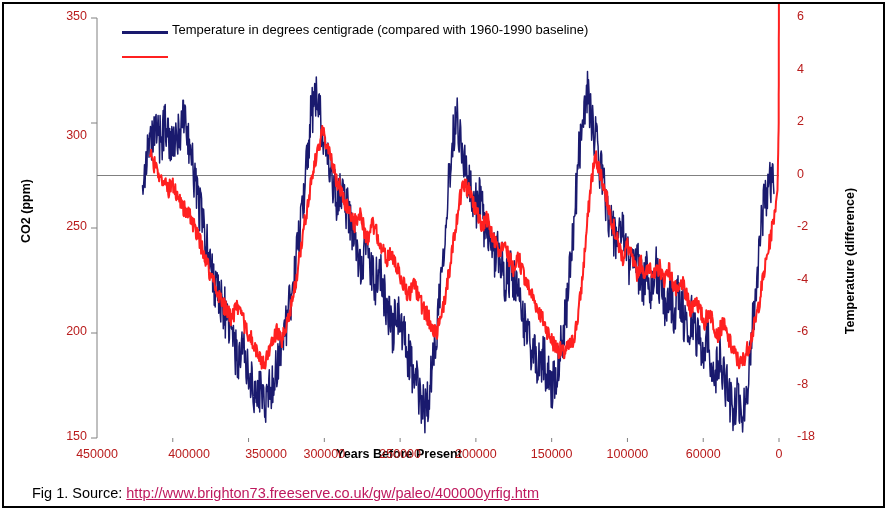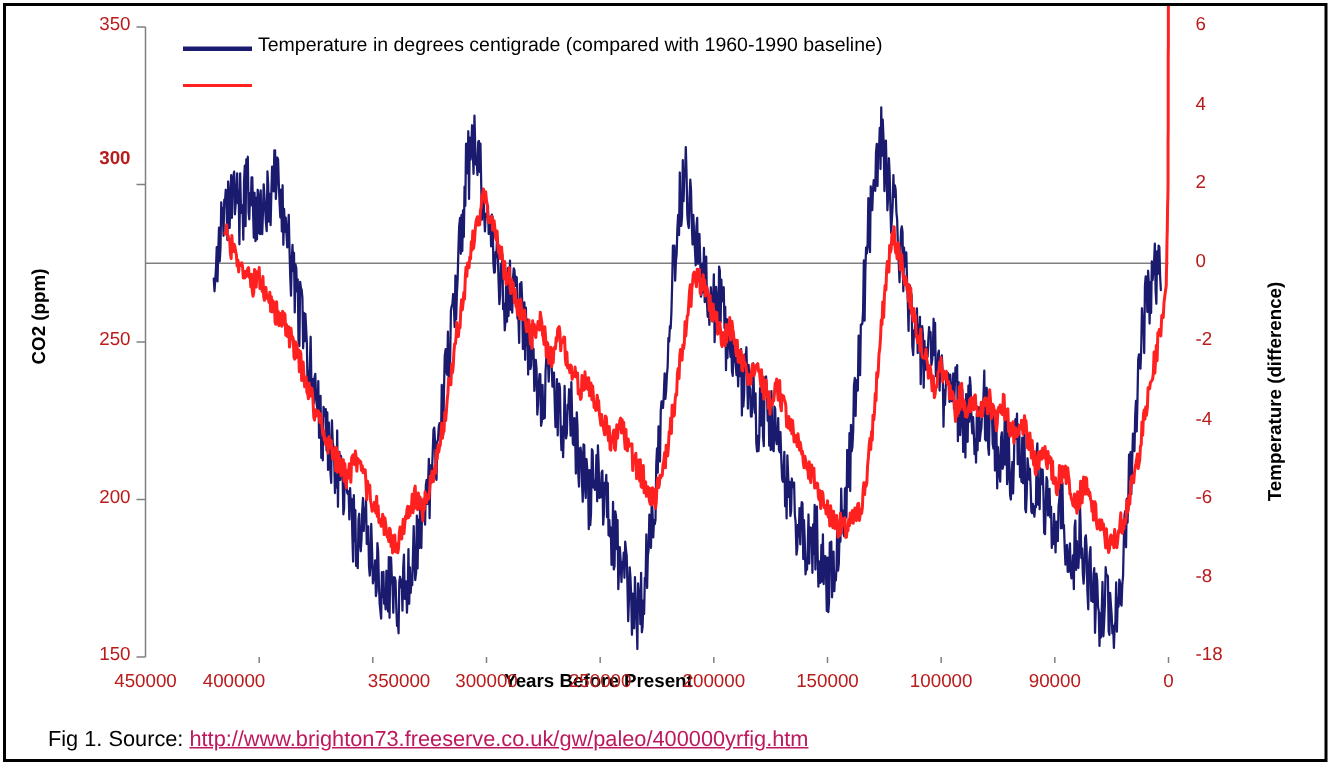--- a/index.html
+++ b/index.html
@@ -45,40 +45,40 @@
         <path d="M138.5 181.7 L139.0 190.2 L139.5 182.6 L140.0 174.7 L140.5 160.8 L141.0 183.6 L141.5 163.8 L142.0 147.8 L142.5 170.2 L143.0 161.2 L143.5 130.9 L144.0 141.1 L144.5 134.9 L145.0 153.2 L145.5 129.1 L146.0 130.2 L146.5 122.5 L147.1 136.4 L147.6 156.0 L148.1 117.0 L148.6 128.9 L149.1 148.0 L149.6 126.6 L150.1 112.8 L150.6 141.3 L151.1 115.7 L151.6 113.3 L152.1 110.4 L152.6 138.9 L153.1 132.1 L153.6 122.6 L154.1 111.6 L154.6 131.5 L155.1 123.2 L155.6 158.9 L156.1 111.6 L156.7 137.9 L157.2 132.8 L157.7 133.7 L158.2 155.8 L158.7 117.0 L159.2 106.4 L159.7 146.8 L160.2 102.2 L160.7 121.0 L161.2 100.5 L161.7 137.2 L162.2 142.2 L162.7 124.7 L163.2 133.0 L163.7 114.2 L164.2 114.3 L164.7 136.1 L165.2 154.4 L165.7 124.5 L166.3 156.8 L166.8 127.7 L167.3 155.6 L167.8 122.5 L168.3 125.9 L168.8 151.5 L169.3 152.1 L169.8 122.9 L170.3 148.4 L170.8 152.1 L171.3 138.1 L171.8 118.9 L172.3 126.8 L172.8 135.2 L173.3 144.6 L173.8 150.1 L174.3 110.2 L174.8 119.3 L175.3 143.8 L175.9 125.3 L176.4 146.1 L176.9 124.9 L177.4 107.1 L177.9 122.4 L178.4 123.6 L178.9 96.2 L179.4 96.2 L179.9 128.7 L180.4 118.0 L180.9 101.0 L181.4 102.4 L181.9 119.3 L182.4 131.8 L182.9 141.0 L183.4 122.5 L183.9 150.3 L184.4 119.5 L184.9 159.2 L185.4 135.3 L186.0 150.6 L186.5 141.1 L187.0 152.0 L187.5 160.9 L188.0 150.2 L188.5 139.2 L189.0 162.1 L189.5 180.4 L190.0 193.1 L190.5 170.0 L191.0 159.2 L191.5 176.7 L192.0 164.5 L192.5 204.3 L193.0 172.3 L193.5 174.7 L194.0 190.3 L194.5 182.3 L195.0 223.2 L195.6 226.7 L196.1 183.9 L196.6 187.9 L197.1 189.1 L197.6 194.5 L198.1 228.2 L198.6 204.6 L199.1 223.5 L199.6 205.3 L200.1 214.8 L200.6 225.5 L201.1 258.6 L201.6 243.4 L202.1 255.6 L202.6 238.3 L203.1 220.5 L203.6 252.2 L204.1 257.9 L204.6 248.7 L205.2 264.8 L205.7 247.8 L206.2 245.2 L206.7 261.8 L207.2 266.0 L207.7 269.7 L208.2 250.1 L208.7 287.9 L209.2 284.6 L209.7 259.9 L210.2 301.3 L210.7 287.3 L211.2 302.9 L211.7 267.2 L212.2 270.4 L212.7 273.2 L213.2 268.7 L213.7 296.4 L214.2 270.9 L214.7 309.3 L215.3 277.7 L215.8 294.9 L216.3 311.0 L216.8 317.9 L217.3 276.3 L217.8 291.0 L218.3 293.9 L218.8 301.4 L219.3 324.7 L219.8 295.9 L220.3 321.0 L220.8 283.0 L221.3 333.9 L221.8 300.6 L222.3 297.3 L222.8 315.9 L223.3 299.9 L223.8 303.4 L224.3 307.3 L224.9 338.9 L225.4 335.1 L225.9 306.2 L226.4 315.0 L226.9 319.0 L227.4 324.4 L227.9 325.4 L228.4 323.5 L228.9 342.3 L229.4 321.4 L229.9 332.8 L230.4 328.5 L230.9 352.8 L231.4 370.4 L231.9 326.1 L232.4 356.5 L232.9 336.1 L233.4 373.3 L233.9 360.4 L234.5 374.8 L235.0 342.3 L235.5 338.5 L236.0 358.4 L236.5 363.5 L237.0 355.7 L237.5 336.2 L238.0 328.0 L238.5 350.0 L239.0 335.3 L239.5 343.4 L240.0 328.9 L240.5 358.6 L241.0 356.6 L241.5 346.9 L242.0 373.2 L242.5 379.7 L243.0 371.8 L243.5 345.3 L244.1 364.9 L244.6 384.9 L245.1 381.4 L245.6 377.9 L246.1 369.6 L246.6 393.4 L247.1 389.9 L247.6 358.1 L248.1 363.7 L248.6 385.3 L249.1 398.3 L249.6 403.3 L250.1 408.4 L250.6 377.5 L251.1 394.1 L251.6 377.2 L252.1 398.5 L252.6 394.4 L253.1 402.3 L253.6 376.5 L254.2 378.1 L254.7 403.7 L255.2 367.4 L255.7 407.9 L256.2 367.6 L256.7 367.7 L257.2 380.6 L257.7 387.4 L258.2 404.5 L258.7 380.8 L259.2 381.0 L259.7 383.3 L260.2 400.9 L260.7 413.3 L261.2 408.6 L261.7 418.2 L262.2 384.1 L262.7 380.5 L263.2 387.5 L263.8 382.5 L264.3 403.1 L264.8 374.6 L265.3 365.8 L265.8 395.2 L266.3 383.7 L266.8 383.6 L267.3 404.5 L267.8 391.5 L268.3 362.1 L268.8 398.5 L269.3 374.3 L269.8 391.3 L270.3 381.1 L270.8 386.1 L271.3 366.3 L271.8 346.8 L272.3 367.0 L272.8 382.7 L273.4 377.8 L273.9 339.8 L274.4 375.0 L274.9 342.5 L275.4 361.4 L275.9 339.7 L276.4 328.3 L276.9 361.4 L277.4 334.2 L277.9 337.2 L278.4 339.2 L278.9 340.5 L279.4 345.8 L279.9 319.5 L280.4 316.0 L280.9 332.0 L281.4 318.2 L281.9 301.9 L282.4 341.5 L282.9 312.2 L283.5 306.0 L284.0 310.4 L284.5 296.8 L285.0 282.4 L285.5 281.1 L286.0 289.7 L286.5 313.4 L287.0 315.9 L287.5 290.6 L288.0 289.1 L288.5 280.7 L289.0 278.1 L289.5 284.7 L290.0 289.4 L290.5 252.6 L291.0 274.8 L291.5 285.8 L292.0 255.6 L292.5 233.2 L293.1 228.8 L293.6 243.9 L294.1 245.8 L294.6 217.1 L295.1 248.0 L295.6 252.5 L296.1 236.2 L296.6 203.2 L297.1 200.1 L297.6 198.7 L298.1 192.0 L298.6 199.5 L299.1 214.0 L299.6 179.7 L300.1 209.0 L300.6 191.5 L301.1 182.0 L301.6 162.6 L302.1 147.0 L302.7 141.3 L303.2 165.2 L303.7 139.2 L304.2 163.4 L304.7 136.2 L305.2 154.0 L305.7 120.4 L306.2 133.2 L306.7 91.8 L307.2 106.1 L307.7 111.5 L308.2 83.5 L308.7 128.6 L309.2 87.8 L309.7 102.4 L310.2 95.5 L310.7 79.5 L311.2 96.2 L311.7 111.9 L312.3 73.1 L312.8 92.8 L313.3 105.8 L313.8 103.3 L314.3 112.7 L314.8 90.7 L315.3 89.9 L315.8 110.6 L316.3 91.8 L316.8 118.6 L317.3 142.5 L317.8 122.0 L318.3 125.3 L318.8 139.8 L319.3 150.3 L319.8 138.6 L320.3 139.5 L320.8 140.5 L321.3 133.2 L321.8 152.0 L322.4 145.1 L322.9 140.4 L323.4 160.3 L323.9 139.1 L324.4 140.8 L324.9 170.8 L325.4 177.8 L325.9 177.5 L326.4 164.0 L326.9 167.2 L327.4 153.6 L327.9 168.0 L328.4 183.8 L328.9 198.8 L329.4 193.1 L329.9 172.0 L330.4 182.3 L330.9 165.4 L331.4 202.1 L332.0 198.4 L332.5 216.3 L333.0 209.6 L333.5 178.1 L334.0 210.5 L334.5 174.7 L335.0 206.7 L335.5 188.1 L336.0 169.7 L336.5 202.5 L337.0 193.9 L337.5 204.4 L338.0 181.5 L338.5 174.9 L339.0 176.3 L339.5 186.6 L340.0 180.5 L340.5 180.9 L341.0 208.3 L341.6 208.0 L342.1 224.6 L342.6 185.2 L343.1 189.1 L343.6 184.1 L344.1 195.7 L344.6 228.7 L345.1 200.5 L345.6 197.6 L346.1 235.9 L346.6 201.1 L347.1 226.3 L347.6 209.0 L348.1 245.7 L348.6 217.6 L349.1 217.5 L349.6 242.0 L350.1 239.9 L350.6 216.7 L351.1 235.0 L351.7 228.6 L352.2 256.6 L352.7 246.2 L353.2 235.9 L353.7 242.1 L354.2 272.4 L354.7 265.4 L355.2 251.9 L355.7 245.4 L356.2 245.5 L356.7 279.9 L357.2 277.0 L357.7 252.6 L358.2 275.3 L358.7 269.4 L359.2 274.7 L359.7 243.6 L360.2 234.8 L360.7 233.8 L361.3 235.6 L361.8 250.4 L362.3 236.1 L362.8 230.8 L363.3 231.4 L363.8 240.8 L364.3 253.8 L364.8 247.3 L365.3 244.4 L365.8 264.0 L366.3 280.7 L366.8 279.9 L367.3 248.8 L367.8 286.3 L368.3 255.6 L368.8 251.7 L369.3 254.7 L369.8 283.7 L370.3 296.1 L370.9 280.4 L371.4 300.8 L371.9 282.3 L372.4 253.3 L372.9 280.8 L373.4 288.2 L373.9 285.0 L374.4 265.8 L374.9 268.3 L375.4 255.5 L375.9 268.7 L376.4 286.4 L376.9 250.8 L377.4 273.3 L377.9 291.8 L378.4 292.7 L378.9 274.7 L379.4 283.0 L379.9 311.7 L380.5 270.9 L381.0 280.3 L381.5 311.7 L382.0 320.4 L382.5 295.4 L383.0 294.4 L383.5 298.0 L384.0 317.8 L384.5 330.5 L385.0 292.3 L385.5 292.6 L386.0 321.1 L386.5 328.0 L387.0 302.0 L387.5 308.7 L388.0 312.7 L388.5 348.8 L389.0 309.4 L389.5 346.1 L390.0 338.4 L390.6 295.5 L391.1 296.8 L391.6 321.0 L392.1 316.2 L392.6 322.6 L393.1 319.4 L393.6 299.5 L394.1 330.2 L394.6 292.9 L395.1 305.9 L395.6 328.0 L396.1 326.5 L396.6 327.5 L397.1 310.9 L397.6 309.8 L398.1 345.8 L398.6 338.1 L399.1 317.9 L399.6 322.2 L400.2 312.6 L400.7 340.8 L401.2 318.0 L401.7 352.9 L402.2 342.6 L402.7 353.8 L403.2 347.8 L403.7 372.6 L404.2 365.2 L404.7 330.6 L405.2 375.6 L405.7 373.4 L406.2 336.9 L406.7 340.1 L407.2 362.1 L407.7 342.8 L408.2 388.8 L408.7 375.4 L409.2 360.7 L409.8 370.2 L410.3 384.0 L410.8 370.7 L411.3 374.8 L411.8 364.5 L412.3 381.2 L412.8 357.1 L413.3 362.4 L413.8 366.6 L414.3 386.2 L414.8 410.1 L415.3 395.5 L415.8 374.2 L416.3 380.9 L416.8 393.9 L417.3 419.2 L417.8 391.8 L418.3 413.8 L418.8 414.9 L419.3 380.7 L419.9 401.9 L420.4 407.6 L420.9 428.7 L421.4 384.9 L421.9 391.8 L422.4 391.1 L422.9 412.1 L423.4 377.9 L423.9 417.5 L424.4 413.7 L424.9 396.3 L425.4 405.3 L425.9 381.2 L426.4 383.7 L426.9 352.3 L427.4 388.0 L427.9 366.6 L428.4 362.5 L428.9 339.1 L429.5 353.9 L430.0 361.3 L430.5 326.8 L431.0 337.0 L431.5 354.3 L432.0 342.8 L432.5 345.5 L433.0 342.6 L433.5 305.7 L434.0 295.0 L434.5 311.1 L435.0 280.3 L435.5 289.2 L436.0 303.7 L436.5 269.8 L437.0 263.6 L437.5 263.8 L438.0 268.0 L438.5 260.3 L439.1 244.9 L439.6 261.9 L440.1 256.5 L440.6 246.0 L441.1 240.5 L441.6 221.3 L442.1 223.7 L442.6 213.5 L443.1 214.9 L443.6 204.4 L444.1 185.5 L444.6 159.8 L445.1 168.4 L445.6 159.8 L446.1 183.1 L446.6 170.4 L447.1 165.2 L447.6 148.1 L448.1 139.2 L448.7 152.7 L449.2 111.0 L449.7 146.5 L450.2 146.5 L450.7 140.2 L451.2 102.8 L451.7 130.1 L452.2 113.3 L452.7 113.2 L453.2 94.1 L453.7 112.1 L454.2 139.0 L454.7 145.4 L455.2 148.0 L455.7 127.9 L456.2 115.8 L456.7 123.1 L457.2 145.8 L457.7 159.0 L458.2 139.2 L458.8 152.6 L459.3 162.7 L459.8 172.9 L460.3 147.0 L460.8 141.3 L461.3 171.9 L461.8 169.0 L462.3 152.0 L462.8 169.1 L463.3 193.8 L463.8 191.5 L464.3 171.8 L464.8 190.8 L465.3 161.3 L465.8 197.4 L466.3 189.3 L466.8 167.1 L467.3 197.2 L467.8 207.2 L468.4 194.2 L468.9 212.6 L469.4 201.5 L469.9 187.5 L470.4 201.3 L470.9 205.8 L471.4 197.0 L471.9 178.9 L472.4 224.1 L472.9 206.5 L473.4 187.3 L473.9 194.5 L474.4 217.4 L474.9 217.2 L475.4 173.7 L475.9 176.4 L476.4 210.8 L476.9 182.4 L477.4 196.9 L478.0 191.7 L478.5 187.5 L479.0 214.7 L479.5 200.5 L480.0 242.8 L480.5 208.7 L481.0 234.7 L481.5 209.6 L482.0 213.1 L482.5 226.3 L483.0 233.9 L483.5 222.9 L484.0 243.7 L484.5 246.6 L485.0 218.1 L485.5 237.1 L486.0 234.2 L486.5 240.3 L487.0 246.1 L487.5 231.3 L488.1 253.6 L488.6 237.4 L489.1 246.7 L489.6 238.7 L490.1 228.7 L490.6 273.0 L491.1 236.0 L491.6 267.0 L492.1 258.1 L492.6 232.3 L493.1 234.9 L493.6 227.5 L494.1 246.8 L494.6 268.4 L495.1 239.3 L495.6 253.1 L496.1 255.4 L496.6 273.6 L497.1 273.7 L497.7 263.9 L498.2 238.2 L498.7 261.3 L499.2 271.2 L499.7 258.2 L500.2 291.1 L500.7 297.0 L501.2 286.6 L501.7 296.7 L502.2 286.3 L502.7 254.7 L503.2 279.8 L503.7 258.6 L504.2 256.6 L504.7 287.3 L505.2 293.4 L505.7 253.2 L506.2 247.4 L506.7 247.0 L507.3 256.2 L507.8 276.5 L508.3 259.1 L508.8 293.1 L509.3 270.1 L509.8 296.0 L510.3 256.7 L510.8 286.5 L511.3 295.7 L511.8 296.8 L512.3 267.0 L512.8 268.5 L513.3 288.5 L513.8 292.1 L514.3 290.8 L514.8 274.8 L515.3 296.0 L515.8 297.5 L516.3 284.0 L516.9 303.1 L517.4 315.2 L517.9 317.1 L518.4 310.2 L518.9 297.2 L519.4 333.5 L519.9 315.1 L520.4 341.6 L520.9 299.6 L521.4 311.3 L521.9 327.4 L522.4 317.3 L522.9 340.0 L523.4 337.0 L523.9 315.0 L524.4 320.8 L524.9 320.8 L525.4 317.7 L525.9 339.0 L526.4 344.1 L527.0 365.8 L527.5 361.6 L528.0 345.9 L528.5 353.6 L529.0 334.7 L529.5 358.9 L530.0 337.9 L530.5 330.7 L531.0 331.7 L531.5 368.7 L532.0 342.7 L532.5 356.5 L533.0 378.9 L533.5 374.6 L534.0 375.8 L534.5 361.4 L535.0 339.0 L535.5 371.7 L536.0 347.5 L536.6 351.9 L537.1 347.9 L537.6 377.9 L538.1 345.6 L538.6 365.4 L539.1 332.6 L539.6 375.7 L540.1 334.2 L540.6 333.7 L541.1 365.9 L541.6 387.1 L542.1 370.3 L542.6 384.6 L543.1 384.1 L543.6 359.2 L544.1 383.6 L544.6 352.3 L545.1 385.4 L545.6 366.9 L546.2 366.7 L546.7 378.6 L547.2 403.3 L547.7 367.7 L548.2 404.1 L548.7 397.1 L549.2 357.8 L549.7 374.1 L550.2 357.1 L550.7 394.2 L551.2 377.2 L551.7 363.8 L552.2 390.1 L552.7 379.4 L553.2 382.9 L553.7 374.5 L554.2 342.3 L554.7 376.4 L555.2 371.8 L555.7 351.7 L556.3 357.1 L556.8 321.7 L557.3 341.7 L557.8 336.2 L558.3 351.7 L558.8 353.4 L559.3 321.8 L559.8 321.2 L560.3 341.0 L560.8 296.0 L561.3 320.8 L561.8 317.4 L562.3 284.8 L562.8 323.4 L563.3 279.2 L563.8 296.8 L564.3 293.7 L564.8 283.2 L565.3 253.1 L565.9 248.0 L566.4 273.3 L566.9 249.4 L567.4 251.7 L567.9 256.4 L568.4 219.8 L568.9 228.1 L569.4 246.1 L569.9 212.4 L570.4 212.5 L570.9 211.7 L571.4 203.2 L571.9 169.6 L572.4 209.8 L572.9 176.2 L573.4 161.1 L573.9 164.9 L574.4 158.4 L574.9 128.1 L575.5 158.6 L576.0 164.1 L576.5 120.2 L577.0 128.9 L577.5 136.1 L578.0 122.5 L578.5 116.1 L579.0 118.4 L579.5 123.2 L580.0 97.7 L580.5 91.9 L581.0 120.0 L581.5 92.1 L582.0 97.3 L582.5 81.3 L583.0 108.7 L583.5 67.6 L584.0 99.7 L584.5 75.8 L585.1 90.3 L585.6 123.4 L586.1 107.8 L586.6 89.7 L587.1 109.7 L587.6 136.2 L588.1 126.5 L588.6 101.5 L589.1 112.0 L589.6 133.8 L590.1 151.3 L590.6 142.2 L591.1 133.0 L591.6 112.7 L592.1 127.3 L592.6 119.6 L593.1 122.4 L593.6 137.4 L594.1 142.4 L594.6 160.0 L595.2 172.3 L595.7 184.2 L596.2 161.7 L596.7 149.7 L597.2 146.9 L597.7 150.8 L598.2 190.2 L598.7 161.1 L599.2 173.7 L599.7 172.9 L600.2 164.3 L600.7 183.1 L601.2 197.1 L601.7 216.6 L602.2 185.8 L602.7 186.7 L603.2 196.4 L603.7 192.2 L604.2 226.7 L604.8 232.7 L605.3 216.3 L605.8 219.6 L606.3 208.1 L606.8 220.6 L607.3 201.6 L607.8 231.4 L608.3 213.1 L608.8 220.4 L609.3 207.2 L609.8 252.1 L610.3 226.1 L610.8 213.4 L611.3 219.2 L611.8 254.5 L612.3 223.2 L612.8 239.4 L613.3 242.5 L613.8 227.7 L614.4 233.8 L614.9 222.6 L615.4 214.1 L615.9 221.2 L616.4 217.4 L616.9 239.4 L617.4 236.4 L617.9 230.4 L618.4 208.5 L618.9 232.7 L619.4 211.3 L619.9 246.8 L620.4 245.7 L620.9 248.5 L621.4 231.8 L621.9 229.8 L622.4 256.4 L622.9 234.7 L623.4 241.0 L623.9 232.9 L624.5 245.3 L625.0 280.5 L625.5 256.1 L626.0 266.0 L626.5 253.8 L627.0 246.6 L627.5 248.7 L628.0 244.7 L628.5 247.8 L629.0 263.9 L629.5 245.8 L630.0 254.1 L630.5 263.5 L631.0 260.8 L631.5 245.0 L632.0 268.4 L632.5 254.1 L633.0 240.9 L633.5 250.1 L634.1 239.4 L634.6 290.1 L635.1 250.7 L635.6 279.0 L636.1 286.1 L636.6 276.8 L637.1 253.5 L637.6 256.4 L638.1 297.3 L638.6 265.5 L639.1 279.6 L639.6 301.0 L640.1 258.8 L640.6 288.1 L641.1 290.5 L641.6 253.1 L642.1 277.2 L642.6 247.5 L643.1 253.8 L643.7 276.7 L644.2 284.9 L644.7 274.0 L645.2 283.9 L645.7 298.8 L646.2 288.7 L646.7 304.4 L647.2 272.0 L647.7 296.2 L648.2 275.5 L648.7 267.5 L649.2 290.0 L649.7 284.8 L650.2 281.6 L650.7 272.2 L651.2 273.0 L651.7 259.2 L652.2 243.1 L652.7 288.8 L653.3 289.7 L653.8 254.5 L654.3 265.4 L654.8 294.5 L655.3 299.2 L655.8 268.5 L656.3 264.8 L656.8 267.6 L657.3 270.6 L657.8 292.1 L658.3 295.1 L658.8 273.4 L659.3 309.7 L659.8 290.0 L660.3 284.0 L660.8 321.6 L661.3 294.0 L661.8 302.1 L662.3 312.9 L662.8 317.1 L663.4 287.6 L663.9 284.3 L664.4 308.5 L664.9 306.2 L665.4 294.9 L665.9 271.4 L666.4 305.8 L666.9 269.1 L667.4 318.8 L667.9 312.1 L668.4 277.9 L668.9 305.4 L669.4 326.1 L669.9 329.0 L670.4 313.3 L670.9 304.0 L671.4 325.0 L671.9 306.0 L672.4 279.2 L673.0 275.5 L673.5 288.4 L674.0 271.7 L674.5 305.5 L675.0 279.1 L675.5 281.6 L676.0 314.0 L676.5 309.0 L677.0 317.2 L677.5 287.7 L678.0 318.2 L678.5 308.5 L679.0 285.2 L679.5 335.4 L680.0 337.5 L680.5 324.8 L681.0 301.5 L681.5 306.5 L682.0 315.7 L682.6 308.5 L683.1 320.7 L683.6 337.3 L684.1 338.0 L684.6 331.9 L685.1 336.0 L685.6 340.4 L686.1 333.4 L686.6 334.1 L687.1 297.0 L687.6 291.6 L688.1 332.5 L688.6 315.6 L689.1 335.5 L689.6 308.2 L690.1 318.8 L690.6 316.0 L691.1 309.1 L691.6 323.7 L692.1 351.2 L692.7 352.1 L693.2 331.2 L693.7 314.1 L694.2 316.4 L694.7 339.7 L695.2 324.2 L695.7 321.9 L696.2 340.9 L696.7 333.9 L697.2 361.3 L697.7 351.8 L698.2 358.7 L698.7 338.6 L699.2 350.8 L699.7 364.3 L700.2 343.8 L700.7 347.5 L701.2 356.8 L701.7 333.7 L702.3 327.7 L702.8 313.7 L703.3 348.3 L703.8 336.8 L704.3 317.9 L704.8 348.3 L705.3 346.0 L705.8 361.0 L706.3 372.4 L706.8 371.4 L707.3 359.3 L707.8 377.2 L708.3 377.2 L708.8 364.7 L709.3 358.2 L709.8 377.3 L710.3 381.6 L710.8 380.3 L711.3 366.3 L711.9 388.8 L712.4 347.2 L712.9 343.0 L713.4 375.9 L713.9 356.8 L714.4 371.4 L714.9 374.6 L715.4 364.1 L715.9 330.0 L716.4 345.6 L716.9 368.0 L717.4 361.6 L717.9 378.6 L718.4 385.1 L718.9 377.9 L719.4 354.6 L719.9 352.9 L720.4 361.1 L720.9 389.7 L721.5 402.2 L722.0 372.8 L722.5 364.8 L723.0 360.8 L723.5 396.6 L724.0 392.5 L724.5 397.3 L725.0 379.0 L725.5 374.7 L726.0 417.9 L726.5 402.1 L727.0 378.4 L727.5 383.4 L728.0 400.2 L728.5 403.6 L729.0 426.6 L729.5 404.9 L730.0 420.9 L730.5 402.1 L731.0 384.0 L731.6 420.2 L732.1 411.0 L732.6 398.8 L733.1 374.1 L733.6 380.1 L734.1 379.3 L734.6 380.2 L735.1 416.8 L735.6 419.2 L736.1 391.3 L736.6 399.0 L737.1 406.1 L737.6 418.3 L738.1 413.3 L738.6 427.9 L739.1 413.4 L739.6 410.7 L740.1 384.3 L740.6 417.1 L741.2 394.6 L741.7 400.5 L742.2 382.4 L742.7 384.6 L743.2 398.5 L743.7 399.8 L744.2 385.7 L744.7 380.1 L745.2 356.5 L745.7 339.1 L746.2 336.7 L746.7 360.9 L747.2 328.5 L747.7 344.5 L748.2 327.9 L748.7 299.1 L749.2 315.1 L749.7 297.4 L750.2 325.4 L750.8 302.9 L751.3 285.1 L751.8 294.9 L752.3 296.7 L752.8 272.7 L753.3 263.3 L753.8 283.6 L754.3 263.1 L754.8 235.6 L755.3 232.2 L755.8 240.8 L756.3 241.8 L756.8 229.1 L757.3 201.5 L757.8 211.0 L758.3 208.1 L758.8 231.4 L759.3 186.4 L759.8 180.2 L760.3 183.0 L760.9 204.0 L761.4 176.5 L761.9 185.4 L762.4 211.7 L762.9 184.1 L763.4 204.6 L763.9 170.2 L764.4 182.8 L764.9 177.0 L765.4 170.1 L765.9 158.4 L766.4 189.7 L766.9 198.5 L767.4 163.6 L767.9 178.6 L768.4 159.7 L768.9 160.7 L769.4 180.0 L769.9 189.4 L770.5 NaN L771.0 NaN L771.5 NaN L772.0 NaN L772.5 NaN L773.0 NaN L773.5 NaN L774.0 NaN L774.5 NaN L775.0 NaN" fill="none" stroke="#1a1a6e" stroke-width="1.5" stroke-linejoin="round" stroke-linecap="round"></path>
         <path d="M146.0 151.5 L146.5 152.1 L147.1 145.8 L147.6 152.7 L148.1 153.2 L148.6 156.1 L149.1 155.5 L149.6 164.6 L150.1 168.4 L150.6 153.0 L151.1 163.5 L151.6 163.6 L152.1 158.8 L152.6 160.4 L153.1 163.8 L153.6 165.9 L154.1 173.4 L154.6 169.3 L155.1 177.3 L155.6 171.5 L156.1 173.1 L156.7 172.0 L157.2 171.2 L157.7 173.8 L158.2 181.3 L158.7 180.6 L159.2 181.3 L159.7 176.9 L160.2 180.3 L160.7 177.9 L161.2 175.1 L161.7 174.4 L162.2 180.9 L162.7 178.8 L163.2 187.3 L163.7 178.8 L164.2 190.3 L164.7 193.5 L165.2 190.8 L165.7 175.6 L166.3 176.9 L166.8 187.4 L167.3 177.4 L167.8 180.0 L168.3 181.1 L168.8 174.4 L169.3 188.4 L169.8 182.9 L170.3 183.6 L170.8 190.3 L171.3 180.3 L171.8 194.0 L172.3 196.2 L172.8 187.7 L173.3 187.7 L173.8 194.4 L174.3 195.1 L174.8 193.4 L175.3 197.6 L175.9 190.8 L176.4 203.6 L176.9 193.7 L177.4 204.0 L177.9 196.3 L178.4 202.3 L178.9 197.7 L179.4 211.0 L179.9 212.2 L180.4 197.2 L180.9 206.7 L181.4 203.5 L181.9 213.1 L182.4 207.5 L182.9 204.9 L183.4 208.0 L183.9 213.5 L184.4 203.5 L184.9 212.2 L185.4 204.6 L186.0 205.6 L186.5 219.5 L187.0 212.3 L187.5 220.3 L188.0 220.0 L188.5 213.8 L189.0 227.4 L189.5 222.4 L190.0 214.9 L190.5 220.8 L191.0 220.4 L191.5 222.0 L192.0 234.1 L192.5 235.4 L193.0 223.8 L193.5 234.4 L194.0 225.4 L194.5 232.7 L195.0 229.2 L195.6 243.9 L196.1 230.1 L196.6 231.6 L197.1 249.7 L197.6 248.6 L198.1 237.3 L198.6 245.7 L199.1 253.9 L199.6 251.8 L200.1 247.3 L200.6 257.7 L201.1 257.8 L201.6 261.8 L202.1 251.3 L202.6 260.2 L203.1 256.9 L203.6 254.6 L204.1 255.4 L204.6 261.8 L205.2 274.2 L205.7 276.1 L206.2 269.1 L206.7 269.8 L207.2 273.4 L207.7 271.6 L208.2 269.9 L208.7 272.0 L209.2 277.6 L209.7 271.9 L210.2 275.3 L210.7 280.9 L211.2 286.1 L211.7 282.8 L212.2 289.4 L212.7 287.6 L213.2 292.6 L213.7 288.9 L214.2 289.6 L214.7 298.1 L215.3 287.1 L215.8 290.5 L216.3 294.4 L216.8 289.6 L217.3 296.7 L217.8 302.1 L218.3 299.0 L218.8 301.4 L219.3 294.3 L219.8 309.9 L220.3 294.4 L220.8 310.9 L221.3 307.1 L221.8 297.6 L222.3 310.6 L222.8 301.5 L223.3 313.1 L223.8 306.9 L224.3 304.1 L224.9 302.5 L225.4 316.9 L225.9 305.0 L226.4 316.9 L226.9 321.2 L227.4 309.9 L227.9 314.9 L228.4 310.5 L228.9 305.1 L229.4 312.1 L229.9 317.5 L230.4 301.4 L230.9 300.1 L231.4 299.2 L231.9 305.4 L232.4 305.8 L232.9 296.7 L233.4 300.6 L233.9 310.1 L234.5 301.6 L235.0 302.9 L235.5 304.7 L236.0 303.3 L236.5 304.0 L237.0 309.6 L237.5 306.5 L238.0 311.1 L238.5 310.7 L239.0 309.1 L239.5 309.4 L240.0 318.3 L240.5 329.1 L241.0 316.9 L241.5 319.5 L242.0 319.4 L242.5 319.5 L243.0 329.7 L243.5 332.2 L244.1 336.8 L244.6 335.5 L245.1 334.2 L245.6 330.9 L246.1 336.1 L246.6 338.1 L247.1 326.9 L247.6 340.3 L248.1 333.2 L248.6 344.3 L249.1 342.1 L249.6 343.9 L250.1 346.8 L250.6 345.2 L251.1 338.9 L251.6 341.0 L252.1 352.5 L252.6 341.3 L253.1 345.1 L253.6 349.7 L254.2 354.1 L254.7 353.5 L255.2 357.0 L255.7 348.1 L256.2 349.2 L256.7 360.3 L257.2 352.8 L257.7 364.6 L258.2 361.3 L258.7 360.3 L259.2 352.6 L259.7 363.9 L260.2 358.3 L260.7 358.7 L261.2 364.5 L261.7 361.3 L262.2 351.6 L262.7 347.3 L263.2 351.5 L263.8 355.3 L264.3 348.6 L264.8 342.2 L265.3 351.7 L265.8 345.9 L266.3 340.2 L266.8 341.8 L267.3 335.9 L267.8 333.5 L268.3 341.2 L268.8 333.9 L269.3 339.9 L269.8 335.0 L270.3 334.1 L270.8 325.5 L271.3 337.8 L271.8 334.4 L272.3 322.2 L272.8 320.1 L273.4 334.8 L273.9 330.0 L274.4 335.8 L274.9 324.7 L275.4 332.8 L275.9 327.2 L276.4 335.2 L276.9 334.2 L277.4 338.1 L277.9 343.1 L278.4 328.7 L278.9 335.7 L279.4 323.8 L279.9 328.2 L280.4 331.2 L280.9 325.8 L281.4 328.9 L281.9 328.3 L282.4 322.6 L282.9 313.4 L283.5 317.8 L284.0 310.1 L284.5 316.4 L285.0 317.0 L285.5 309.6 L286.0 306.3 L286.5 311.4 L287.0 296.1 L287.5 302.0 L288.0 292.6 L288.5 297.3 L289.0 294.0 L289.5 292.8 L290.0 285.8 L290.5 278.1 L291.0 288.1 L291.5 279.3 L292.0 283.7 L292.5 270.8 L293.1 276.4 L293.6 269.9 L294.1 263.0 L294.6 258.1 L295.1 248.4 L295.6 250.1 L296.1 249.5 L296.6 252.5 L297.1 238.7 L297.6 244.5 L298.1 241.0 L298.6 231.0 L299.1 225.3 L299.6 225.3 L300.1 220.2 L300.6 211.0 L301.1 217.1 L301.6 220.3 L302.1 214.6 L302.7 214.5 L303.2 202.2 L303.7 195.9 L304.2 202.6 L304.7 198.4 L305.2 191.0 L305.7 195.4 L306.2 180.8 L306.7 174.1 L307.2 180.3 L307.7 171.4 L308.2 172.4 L308.7 174.4 L309.2 167.3 L309.7 168.7 L310.2 157.2 L310.7 162.8 L311.2 150.0 L311.7 161.6 L312.3 156.6 L312.8 149.3 L313.3 143.9 L313.8 141.9 L314.3 140.5 L314.8 146.1 L315.3 140.9 L315.8 145.8 L316.3 136.3 L316.8 133.9 L317.3 125.8 L317.8 125.6 L318.3 122.0 L318.8 126.8 L319.3 131.1 L319.8 123.9 L320.3 129.6 L320.8 132.1 L321.3 141.6 L321.8 144.5 L322.4 141.2 L322.9 141.7 L323.4 144.3 L323.9 140.1 L324.4 149.4 L324.9 144.7 L325.4 143.1 L325.9 147.9 L326.4 154.5 L326.9 156.0 L327.4 150.0 L327.9 160.1 L328.4 164.6 L328.9 159.9 L329.4 168.4 L329.9 161.9 L330.4 160.8 L330.9 168.7 L331.4 170.1 L332.0 181.9 L332.5 170.4 L333.0 179.8 L333.5 185.8 L334.0 178.1 L334.5 184.1 L335.0 183.0 L335.5 174.5 L336.0 187.7 L336.5 191.7 L337.0 182.4 L337.5 186.1 L338.0 184.3 L338.5 189.0 L339.0 197.9 L339.5 189.1 L340.0 200.3 L340.5 200.8 L341.0 205.8 L341.6 196.3 L342.1 205.7 L342.6 208.5 L343.1 195.5 L343.6 200.5 L344.1 208.9 L344.6 209.1 L345.1 203.7 L345.6 202.7 L346.1 206.8 L346.6 213.6 L347.1 217.2 L347.6 211.7 L348.1 213.6 L348.6 209.4 L349.1 217.7 L349.6 225.5 L350.1 212.7 L350.6 228.3 L351.1 209.9 L351.7 219.0 L352.2 212.2 L352.7 218.7 L353.2 221.0 L353.7 214.0 L354.2 214.9 L354.7 210.4 L355.2 215.4 L355.7 215.9 L356.2 204.2 L356.7 207.6 L357.2 210.6 L357.7 219.1 L358.2 221.0 L358.7 225.6 L359.2 213.9 L359.7 220.0 L360.2 234.0 L360.7 224.1 L361.3 225.4 L361.8 238.3 L362.3 236.2 L362.8 236.1 L363.3 227.5 L363.8 240.4 L364.3 235.7 L364.8 237.7 L365.3 228.2 L365.8 227.4 L366.3 228.4 L366.8 221.1 L367.3 223.4 L367.8 215.5 L368.3 214.5 L368.8 213.7 L369.3 217.8 L369.8 229.9 L370.3 223.0 L370.9 224.4 L371.4 223.0 L371.9 220.7 L372.4 220.8 L372.9 235.2 L373.4 239.3 L373.9 230.9 L374.4 241.3 L374.9 239.5 L375.4 240.7 L375.9 244.4 L376.4 239.4 L376.9 240.1 L377.4 248.9 L377.9 246.6 L378.4 244.4 L378.9 246.9 L379.4 240.7 L379.9 247.3 L380.5 246.9 L381.0 244.6 L381.5 258.7 L382.0 255.8 L382.5 257.6 L383.0 262.3 L383.5 261.2 L384.0 246.4 L384.5 248.6 L385.0 256.1 L385.5 255.8 L386.0 243.9 L386.5 255.0 L387.0 247.8 L387.5 251.0 L388.0 255.6 L388.5 247.8 L389.0 259.9 L389.5 256.5 L390.0 251.4 L390.6 262.5 L391.1 253.3 L391.6 260.5 L392.1 267.7 L392.6 264.1 L393.1 269.6 L393.6 269.4 L394.1 259.5 L394.6 263.2 L395.1 263.2 L395.6 272.1 L396.1 275.6 L396.6 279.5 L397.1 272.3 L397.6 278.8 L398.1 280.0 L398.6 283.2 L399.1 285.9 L399.6 273.4 L400.2 274.3 L400.7 281.9 L401.2 285.7 L401.7 289.9 L402.2 280.4 L402.7 295.3 L403.2 296.1 L403.7 287.5 L404.2 290.1 L404.7 284.9 L405.2 282.7 L405.7 295.0 L406.2 296.1 L406.7 288.4 L407.2 279.2 L407.7 288.1 L408.2 281.0 L408.7 281.9 L409.2 276.5 L409.8 274.7 L410.3 284.7 L410.8 275.8 L411.3 278.5 L411.8 277.6 L412.3 289.0 L412.8 295.2 L413.3 282.4 L413.8 296.1 L414.3 296.5 L414.8 288.6 L415.3 293.6 L415.8 291.8 L416.3 292.3 L416.8 292.9 L417.3 291.9 L417.8 309.7 L418.3 300.8 L418.8 304.0 L419.3 301.0 L419.9 298.2 L420.4 315.1 L420.9 306.5 L421.4 313.9 L421.9 302.7 L422.4 316.6 L422.9 302.5 L423.4 320.3 L423.9 321.0 L424.4 316.7 L424.9 306.4 L425.4 324.5 L425.9 323.2 L426.4 317.2 L426.9 326.9 L427.4 326.5 L427.9 320.5 L428.4 321.2 L428.9 329.7 L429.5 332.1 L430.0 321.6 L430.5 332.6 L431.0 321.1 L431.5 330.9 L432.0 322.4 L432.5 330.7 L433.0 334.8 L433.5 330.8 L434.0 319.1 L434.5 314.9 L435.0 321.2 L435.5 319.5 L436.0 312.8 L436.5 314.6 L437.0 312.9 L437.5 313.0 L438.0 305.8 L438.5 303.6 L439.1 297.7 L439.6 307.9 L440.1 292.8 L440.6 292.9 L441.1 300.0 L441.6 293.9 L442.1 283.8 L442.6 285.0 L443.1 274.6 L443.6 285.0 L444.1 266.2 L444.6 266.1 L445.1 273.5 L445.6 272.6 L446.1 262.3 L446.6 258.6 L447.1 259.3 L447.6 245.1 L448.1 241.6 L448.7 248.3 L449.2 232.9 L449.7 229.0 L450.2 234.1 L450.7 236.1 L451.2 226.0 L451.7 228.6 L452.2 224.8 L452.7 210.5 L453.2 220.0 L453.7 212.8 L454.2 206.5 L454.7 205.9 L455.2 198.2 L455.7 189.8 L456.2 185.9 L456.7 200.3 L457.2 188.4 L457.7 184.3 L458.2 178.9 L458.8 177.4 L459.3 181.3 L459.8 184.2 L460.3 187.2 L460.8 175.5 L461.3 180.4 L461.8 183.1 L462.3 175.5 L462.8 191.4 L463.3 192.2 L463.8 181.9 L464.3 189.5 L464.8 179.1 L465.3 188.1 L465.8 182.7 L466.3 193.4 L466.8 190.6 L467.3 187.3 L467.8 189.8 L468.4 193.6 L468.9 203.0 L469.4 193.0 L469.9 208.3 L470.4 205.6 L470.9 210.1 L471.4 198.7 L471.9 205.4 L472.4 203.6 L472.9 208.7 L473.4 210.2 L473.9 204.3 L474.4 218.8 L474.9 217.8 L475.4 216.6 L475.9 211.0 L476.4 216.9 L476.9 225.3 L477.4 227.1 L478.0 217.7 L478.5 218.2 L479.0 218.7 L479.5 226.5 L480.0 212.4 L480.5 224.2 L481.0 212.8 L481.5 219.0 L482.0 213.4 L482.5 207.7 L483.0 222.7 L483.5 214.7 L484.0 210.2 L484.5 215.3 L485.0 218.2 L485.5 225.1 L486.0 222.5 L486.5 230.1 L487.0 233.1 L487.5 222.9 L488.1 237.4 L488.6 234.5 L489.1 237.7 L489.6 229.5 L490.1 230.9 L490.6 242.9 L491.1 243.3 L491.6 232.9 L492.1 237.6 L492.6 237.7 L493.1 238.9 L493.6 242.7 L494.1 245.4 L494.6 252.4 L495.1 245.7 L495.6 247.5 L496.1 250.8 L496.6 252.0 L497.1 242.6 L497.7 238.7 L498.2 239.5 L498.7 246.5 L499.2 244.3 L499.7 240.9 L500.2 239.5 L500.7 239.0 L501.2 238.4 L501.7 243.5 L502.2 242.7 L502.7 248.0 L503.2 253.3 L503.7 242.5 L504.2 257.3 L504.7 247.1 L505.2 262.2 L505.7 252.5 L506.2 257.9 L506.7 249.4 L507.3 260.5 L507.8 258.2 L508.3 268.3 L508.8 257.2 L509.3 272.2 L509.8 264.0 L510.3 264.1 L510.8 266.3 L511.3 262.0 L511.8 263.2 L512.3 257.9 L512.8 251.4 L513.3 252.6 L513.8 248.6 L514.3 256.2 L514.8 262.8 L515.3 252.5 L515.8 249.7 L516.3 266.2 L516.9 269.9 L517.4 259.4 L517.9 260.6 L518.4 260.1 L518.9 262.5 L519.4 263.6 L519.9 266.6 L520.4 280.5 L520.9 276.5 L521.4 281.3 L521.9 273.7 L522.4 280.0 L522.9 282.8 L523.4 275.6 L523.9 285.2 L524.4 276.4 L524.9 283.2 L525.4 290.6 L525.9 287.2 L526.4 286.4 L527.0 290.4 L527.5 293.6 L528.0 285.2 L528.5 290.6 L529.0 296.1 L529.5 290.9 L530.0 294.3 L530.5 298.8 L531.0 296.9 L531.5 304.0 L532.0 307.8 L532.5 300.1 L533.0 302.4 L533.5 304.8 L534.0 308.8 L534.5 307.2 L535.0 314.9 L535.5 303.9 L536.0 315.1 L536.6 317.7 L537.1 306.0 L537.6 311.5 L538.1 312.5 L538.6 308.1 L539.1 321.3 L539.6 318.4 L540.1 321.1 L540.6 318.0 L541.1 318.4 L541.6 327.4 L542.1 329.3 L542.6 323.0 L543.1 335.0 L543.6 331.2 L544.1 323.6 L544.6 325.0 L545.1 332.1 L545.6 334.4 L546.2 333.0 L546.7 338.5 L547.2 338.7 L547.7 329.9 L548.2 340.8 L548.7 336.2 L549.2 346.6 L549.7 333.1 L550.2 337.4 L550.7 342.5 L551.2 347.8 L551.7 336.8 L552.2 346.7 L552.7 348.4 L553.2 344.7 L553.7 339.6 L554.2 347.3 L554.7 354.1 L555.2 347.2 L555.7 353.2 L556.3 338.1 L556.8 351.1 L557.3 346.3 L557.8 346.5 L558.3 341.6 L558.8 345.2 L559.3 341.2 L559.8 354.3 L560.3 354.1 L560.8 348.7 L561.3 349.8 L561.8 342.2 L562.3 346.4 L562.8 338.0 L563.3 340.2 L563.8 344.3 L564.3 336.4 L564.8 344.9 L565.3 340.8 L565.9 334.7 L566.4 341.6 L566.9 343.1 L567.4 335.2 L567.9 331.8 L568.4 331.5 L568.9 343.0 L569.4 339.5 L569.9 335.5 L570.4 338.3 L570.9 334.5 L571.4 322.9 L571.9 317.8 L572.4 325.7 L572.9 317.8 L573.4 320.2 L573.9 317.7 L574.4 306.2 L574.9 301.3 L575.5 292.2 L576.0 288.1 L576.5 295.7 L577.0 283.8 L577.5 289.5 L578.0 272.9 L578.5 275.9 L579.0 270.7 L579.5 258.4 L580.0 263.1 L580.5 244.5 L581.0 247.6 L581.5 243.4 L582.0 231.8 L582.5 228.7 L583.0 221.6 L583.5 209.4 L584.0 212.3 L584.5 197.3 L585.1 207.7 L585.6 193.1 L586.1 186.3 L586.6 189.3 L587.1 175.9 L587.6 170.3 L588.1 170.7 L588.6 177.3 L589.1 159.6 L589.6 164.2 L590.1 162.2 L590.6 152.5 L591.1 150.9 L591.6 158.6 L592.1 147.2 L592.6 159.0 L593.1 164.6 L593.6 164.1 L594.1 168.5 L594.6 157.8 L595.2 159.3 L595.7 164.3 L596.2 175.9 L596.7 171.0 L597.2 165.9 L597.7 174.6 L598.2 181.3 L598.7 182.7 L599.2 185.9 L599.7 180.3 L600.2 182.7 L600.7 189.5 L601.2 185.5 L601.7 197.0 L602.2 186.2 L602.7 201.5 L603.2 188.1 L603.7 205.2 L604.2 205.2 L604.8 210.2 L605.3 201.7 L605.8 208.3 L606.3 206.1 L606.8 219.7 L607.3 221.2 L607.8 224.4 L608.3 224.4 L608.8 219.9 L609.3 229.6 L609.8 215.4 L610.3 229.2 L610.8 233.9 L611.3 234.7 L611.8 234.6 L612.3 233.9 L612.8 235.0 L613.3 228.6 L613.8 235.2 L614.4 239.1 L614.9 248.2 L615.4 247.4 L615.9 239.8 L616.4 242.0 L616.9 247.8 L617.4 256.5 L617.9 246.6 L618.4 247.7 L618.9 261.2 L619.4 258.8 L619.9 253.8 L620.4 254.1 L620.9 252.0 L621.4 244.0 L621.9 244.0 L622.4 237.3 L622.9 241.5 L623.4 234.4 L623.9 242.3 L624.5 250.6 L625.0 243.2 L625.5 247.1 L626.0 248.5 L626.5 245.7 L627.0 243.6 L627.5 251.7 L628.0 252.2 L628.5 250.4 L629.0 261.8 L629.5 253.0 L630.0 262.0 L630.5 257.0 L631.0 257.2 L631.5 259.3 L632.0 262.1 L632.5 269.4 L633.0 277.0 L633.5 263.8 L634.1 273.4 L634.6 262.8 L635.1 271.4 L635.6 253.8 L636.1 269.0 L636.6 252.8 L637.1 251.6 L637.6 267.3 L638.1 262.0 L638.6 269.5 L639.1 263.8 L639.6 273.7 L640.1 270.2 L640.6 274.1 L641.1 272.0 L641.6 267.3 L642.1 266.0 L642.6 262.0 L643.1 270.5 L643.7 261.0 L644.2 264.6 L644.7 263.7 L645.2 269.1 L645.7 259.8 L646.2 259.2 L646.7 268.5 L647.2 267.0 L647.7 273.2 L648.2 272.1 L648.7 271.1 L649.2 272.9 L649.7 270.6 L650.2 264.2 L650.7 273.9 L651.2 271.6 L651.7 264.4 L652.2 262.6 L652.7 261.2 L653.3 266.3 L653.8 261.7 L654.3 271.9 L654.8 269.3 L655.3 262.3 L655.8 255.8 L656.3 262.4 L656.8 275.2 L657.3 273.8 L657.8 265.5 L658.3 266.6 L658.8 269.3 L659.3 269.7 L659.8 278.1 L660.3 283.2 L660.8 278.7 L661.3 269.3 L661.8 267.6 L662.3 270.4 L662.8 266.0 L663.4 271.4 L663.9 269.0 L664.4 272.5 L664.9 258.9 L665.4 259.4 L665.9 275.9 L666.4 272.3 L666.9 275.0 L667.4 268.9 L667.9 268.6 L668.4 283.8 L668.9 283.8 L669.4 286.9 L669.9 278.3 L670.4 286.0 L670.9 284.0 L671.4 277.1 L671.9 291.5 L672.4 285.2 L673.0 281.2 L673.5 283.0 L674.0 287.2 L674.5 285.1 L675.0 285.6 L675.5 279.7 L676.0 281.7 L676.5 282.0 L677.0 276.2 L677.5 279.8 L678.0 285.5 L678.5 284.1 L679.0 273.1 L679.5 277.1 L680.0 276.4 L680.5 284.0 L681.0 294.6 L681.5 287.1 L682.0 295.7 L682.6 284.6 L683.1 292.3 L683.6 301.4 L684.1 289.6 L684.6 298.6 L685.1 306.0 L685.6 297.2 L686.1 311.2 L686.6 312.6 L687.1 308.4 L687.6 301.2 L688.1 297.6 L688.6 308.3 L689.1 298.9 L689.6 297.0 L690.1 296.6 L690.6 302.1 L691.1 294.8 L691.6 295.6 L692.1 301.0 L692.7 293.7 L693.2 301.8 L693.7 306.1 L694.2 308.4 L694.7 297.0 L695.2 304.5 L695.7 300.3 L696.2 301.4 L696.7 301.3 L697.2 315.7 L697.7 303.4 L698.2 318.1 L698.7 314.6 L699.2 318.5 L699.7 314.5 L700.2 324.4 L700.7 325.8 L701.2 318.1 L701.7 321.5 L702.3 306.3 L702.8 310.1 L703.3 308.3 L703.8 317.9 L704.3 306.9 L704.8 308.0 L705.3 311.3 L705.8 314.1 L706.3 306.7 L706.8 318.5 L707.3 310.6 L707.8 307.8 L708.3 312.9 L708.8 316.2 L709.3 325.5 L709.8 325.4 L710.3 328.8 L710.8 329.9 L711.3 332.9 L711.9 333.5 L712.4 325.3 L712.9 334.5 L713.4 329.5 L713.9 338.1 L714.4 323.9 L714.9 335.8 L715.4 331.2 L715.9 333.8 L716.4 316.8 L716.9 319.6 L717.4 331.3 L717.9 322.3 L718.4 314.0 L718.9 324.0 L719.4 325.4 L719.9 314.3 L720.4 315.1 L720.9 325.4 L721.5 322.1 L722.0 326.4 L722.5 324.1 L723.0 328.6 L723.5 330.2 L724.0 336.9 L724.5 330.4 L725.0 342.9 L725.5 340.2 L726.0 330.5 L726.5 332.6 L727.0 345.1 L727.5 348.5 L728.0 346.9 L728.5 343.7 L729.0 342.5 L729.5 349.3 L730.0 345.3 L730.5 342.6 L731.0 348.8 L731.6 345.2 L732.1 349.9 L732.6 354.7 L733.1 361.3 L733.6 348.5 L734.1 358.0 L734.6 360.2 L735.1 364.3 L735.6 362.3 L736.1 354.6 L736.6 352.7 L737.1 358.9 L737.6 356.7 L738.1 353.2 L738.6 361.2 L739.1 349.0 L739.6 353.8 L740.1 355.1 L740.6 361.1 L741.2 355.6 L741.7 349.9 L742.2 351.0 L742.7 344.1 L743.2 337.9 L743.7 347.9 L744.2 351.5 L744.7 343.4 L745.2 348.8 L745.7 342.5 L746.2 345.2 L746.7 341.7 L747.2 329.5 L747.7 337.8 L748.2 336.0 L748.7 326.3 L749.2 332.1 L749.7 322.1 L750.2 314.0 L750.8 313.2 L751.3 313.9 L751.8 317.8 L752.3 310.9 L752.8 306.9 L753.3 304.9 L753.8 301.9 L754.3 298.6 L754.8 308.4 L755.3 305.5 L755.8 302.8 L756.3 293.4 L756.8 292.6 L757.3 277.4 L757.8 286.1 L758.3 272.0 L758.8 269.3 L759.3 275.5 L759.8 267.4 L760.3 272.9 L760.9 267.7 L761.4 254.5 L761.9 255.1 L762.4 255.2 L762.9 251.2 L763.4 250.3 L763.9 249.8 L764.4 248.7 L764.9 244.8 L765.4 230.7 L765.9 244.7 L766.4 235.4 L766.9 226.3 L767.4 236.5 L767.9 217.8 L768.4 218.5 L768.9 215.7 L769.4 217.8 L769.9 219.9 L770.5 206.6 L771.0 205.8 L771.5 207.7 L772.0 197.7 L772.5 193.7 L773.0 189.9 L773.5 186.2 L773.6 178.7 L773.8 171.3 L773.9 163.8 L774.0 156.3 L774.2 148.9 L774.3 141.4 L774.4 133.9 L774.6 126.5 L774.7 119.0 L774.7 109.7 L774.7 100.3 L774.7 91.0 L774.8 81.7 L774.8 72.3 L774.8 63.0 L774.8 53.7 L774.8 44.3 L774.8 35.0 L774.9 24.5 L774.9 14.0 L774.9 3.5 L774.9 -7.0 L774.9 -17.5 L774.9 -28.0 L774.9 -38.5 L774.9 -49.0 L774.9 -59.5" fill="none" stroke="#ff2020" stroke-width="2" stroke-linejoin="round" stroke-linecap="round"></path>
       </svg>
 
     <div class="axis-title" id="y-left-title">CO2 (ppm)</div>
     <div class="axis-title" id="y-right-title">Temperature (difference)</div>
     <div class="axis-title" id="x-title">Years Before Present</div>
   <div class="tick-label ytick" style="left: 35px; top: 425px;">150</div>
       <div class="tick-label ytick" style="left: 35px; top: 320px;">200</div>
       <div class="tick-label ytick" style="left: 35px; top: 215px;">250</div>
-      <div class="tick-label ytick" style="left: 35px; top: 94px; font-weight: bold;">300</div>
+      <div class="tick-label ytick" style="left: 35px; top: 124px;">300</div>
       <div class="tick-label ytick" style="left: 35px; top: 5px;">350</div>
       <div class="tick-label ytick-r" style="left: 793px; top: 425px;">-18</div>
       <div class="tick-label ytick-r" style="left: 793px; top: 372.5px;">-8</div>
       <div class="tick-label ytick-r" style="left: 793px; top: 320px;">-6</div>
       <div class="tick-label ytick-r" style="left: 793px; top: 267.5px;">-4</div>
       <div class="tick-label ytick-r" style="left: 793px; top: 215px;">-2</div>
       <div class="tick-label ytick-r" style="left: 793px; top: 162.5px;">0</div>
       <div class="tick-label ytick-r" style="left: 793px; top: 110px;">2</div>
       <div class="tick-label ytick-r" style="left: 793px; top: 57.5px;">4</div>
       <div class="tick-label ytick-r" style="left: 793px; top: 5px;">6</div>
       <div class="tick-label xtick" style="left: 53px; top: 443px;">450000</div>
-      <div class="tick-label xtick" style="left: 112px; top: 443px;">400000</div>
+      <div class="tick-label xtick" style="left: 145px; top: 443px;">400000</div>
       <div class="tick-label xtick" style="left: 222px; top: 443px;">350000</div>
       <div class="tick-label xtick" style="left: 280.333px; top: 443px;">300000</div>
       <div class="tick-label xtick" style="left: 356.111px; top: 443px;">250000</div>
       <div class="tick-label xtick" style="left: 431.889px; top: 443px;">200000</div>
       <div class="tick-label xtick" style="left: 507.667px; top: 443px;">150000</div>
       <div class="tick-label xtick" style="left: 583.444px; top: 443px;">100000</div>
-      <div class="tick-label xtick" style="left: 659.222px; top: 443px;">90000</div>
+      <div class="tick-label xtick" style="left: 659.222px; top: 443px;">60000</div>
       <div class="tick-label xtick" style="left: 735px; top: 443px;">0</div>
       <div class="legend-swatch" style="left: 118px; top: 27px; width: 46px; background: rgb(26, 26, 110); height: 3px;"></div>
       <div class="legend-label" style="left: 168px; top: 18px;">Temperature in degrees centigrade (compared with 1960-1990 baseline)</div>
       <div class="legend-swatch" style="left: 118px; top: 52px; width: 46px; background: rgb(255, 32, 32); height: 2px;"></div>
     </div>
 
   <div id="caption">
     <span>Fig 1. Source:</span>
     <a href="#">http://www.brighton73.freeserve.co.uk/gw/paleo/400000yrfig.htm</a>
   </div>

